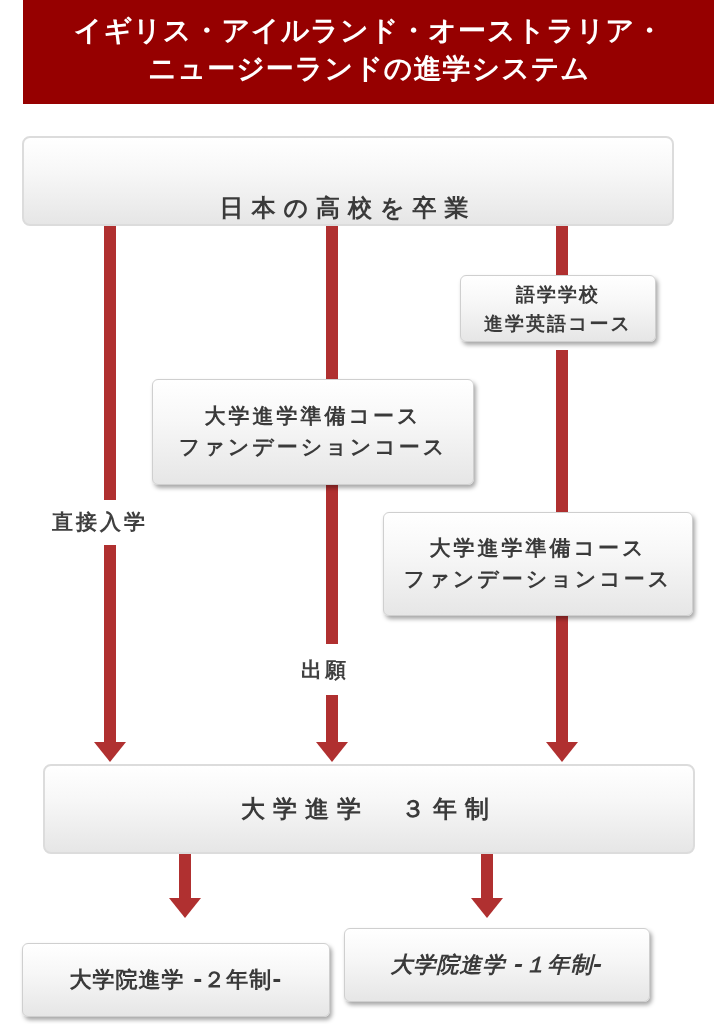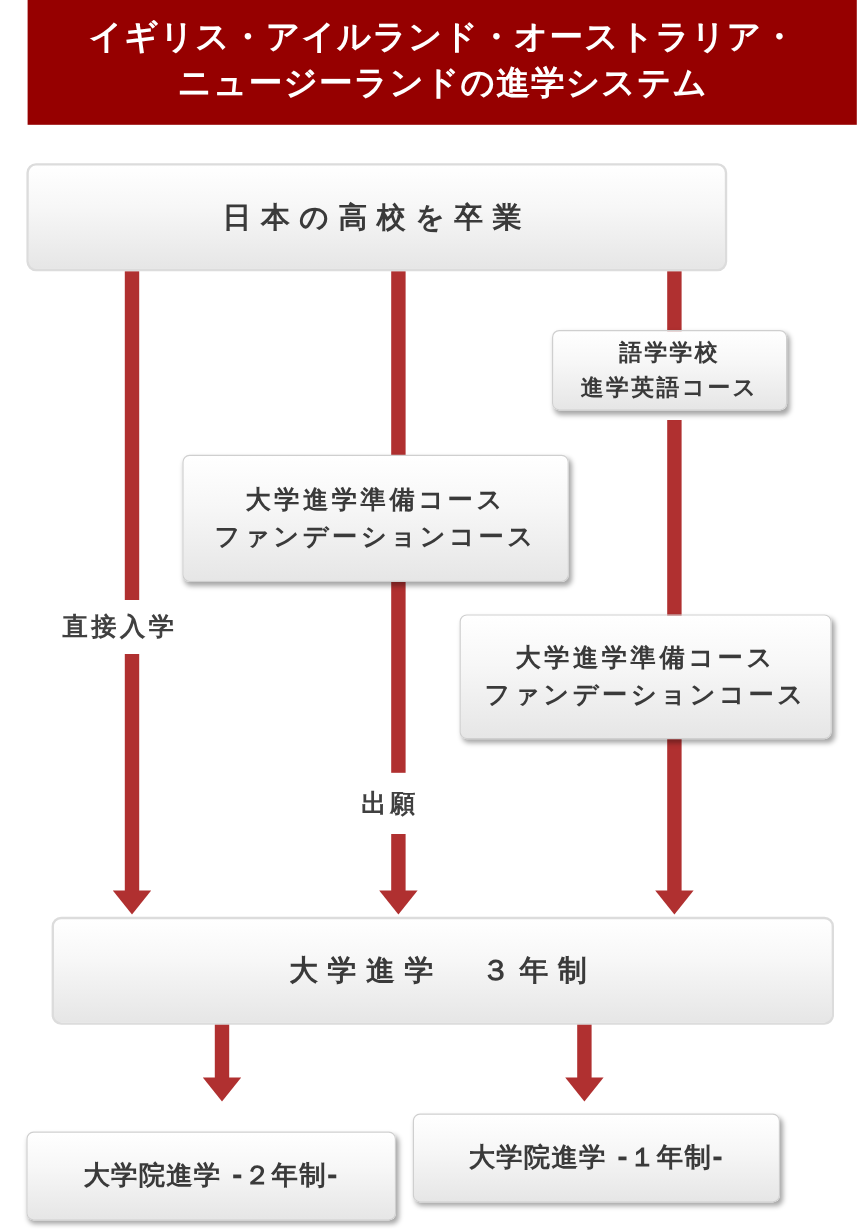--- a/index.html
+++ b/index.html
@@ -48,21 +48,21 @@
 <div class="bar" style="left:556px; top:226px; height:52px;"></div>
 <div class="bar" style="left:556px; top:350px; height:166px;"></div>
 <div class="bar" style="left:556px; top:614px; height:131px;"></div>
 <div class="head" style="left:546px; top:742px;"></div>
 
 <div class="bar" style="left:179px; top:853px; height:48px;"></div>
 <div class="head" style="left:169px; top:898px;"></div>
 <div class="bar" style="left:481px; top:853px; height:48px;"></div>
 <div class="head" style="left:471px; top:898px;"></div>
 
-<div class="box flat" style="left:22px; top:136px; width:584px; height:90px;">
+<div class="box flat" style="left:22px; top:136px; width:652px; height:90px;justify-content:flex-end;">
   <span class="wide-text">日本の高校を卒業</span>
 </div>
 
 <div class="box" style="left:460px; top:275px; width:196px; height:67px;">
   <span class="small-text">語学学校</span>
   <span class="small-text">進学英語コース</span>
 </div>
 
 <div class="box" style="left:152px; top:379px; width:322px; height:106px;">
   <span class="mid-text">大学進学準備コース</span>
@@ -75,15 +75,15 @@
 </div>
 
 <div class="box flat" style="left:22px; top:764px; width:652px; height:90px;margin-left:21px;">
   <span class="wide-text">大学進学　３年制</span>
 </div>
 
 <div class="box" style="left:22px; top:928px; width:308px; height:74px;margin-top:15px;">
   <span class="grad-text">大学院進学 -２年制-</span>
 </div>
 
-<div class="box" style="left:344px; top:928px; width:306px; height:74px;">
+<div class="box" style="left:344px; top:928px; width:306px; height:74px;font-style:italic;">
   <span class="grad-text">大学院進学 -１年制-</span>
 </div>
 
 </body></html>

